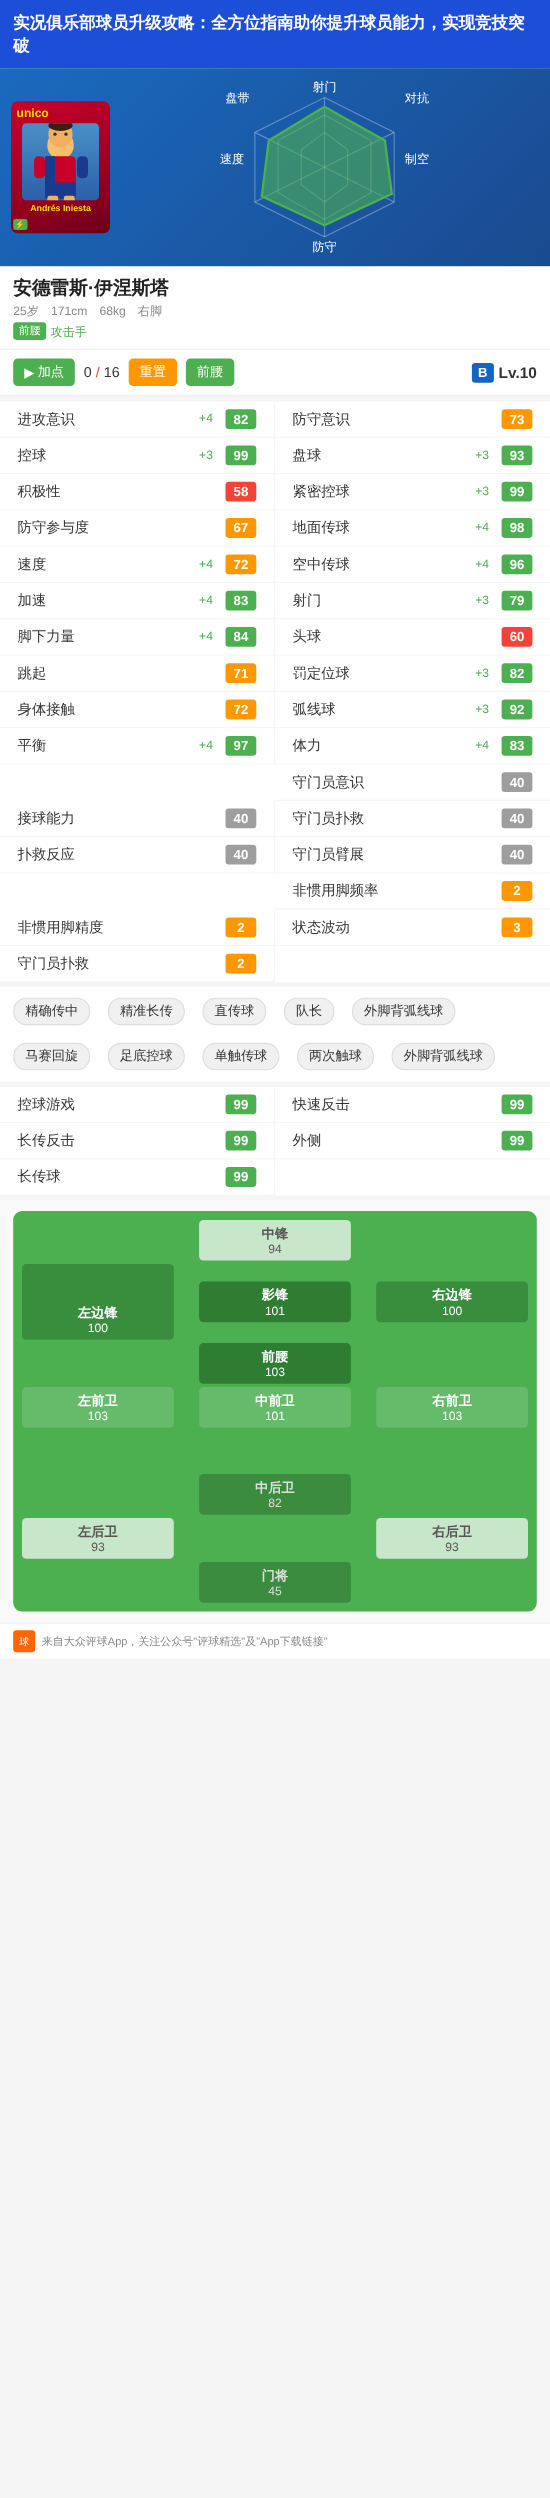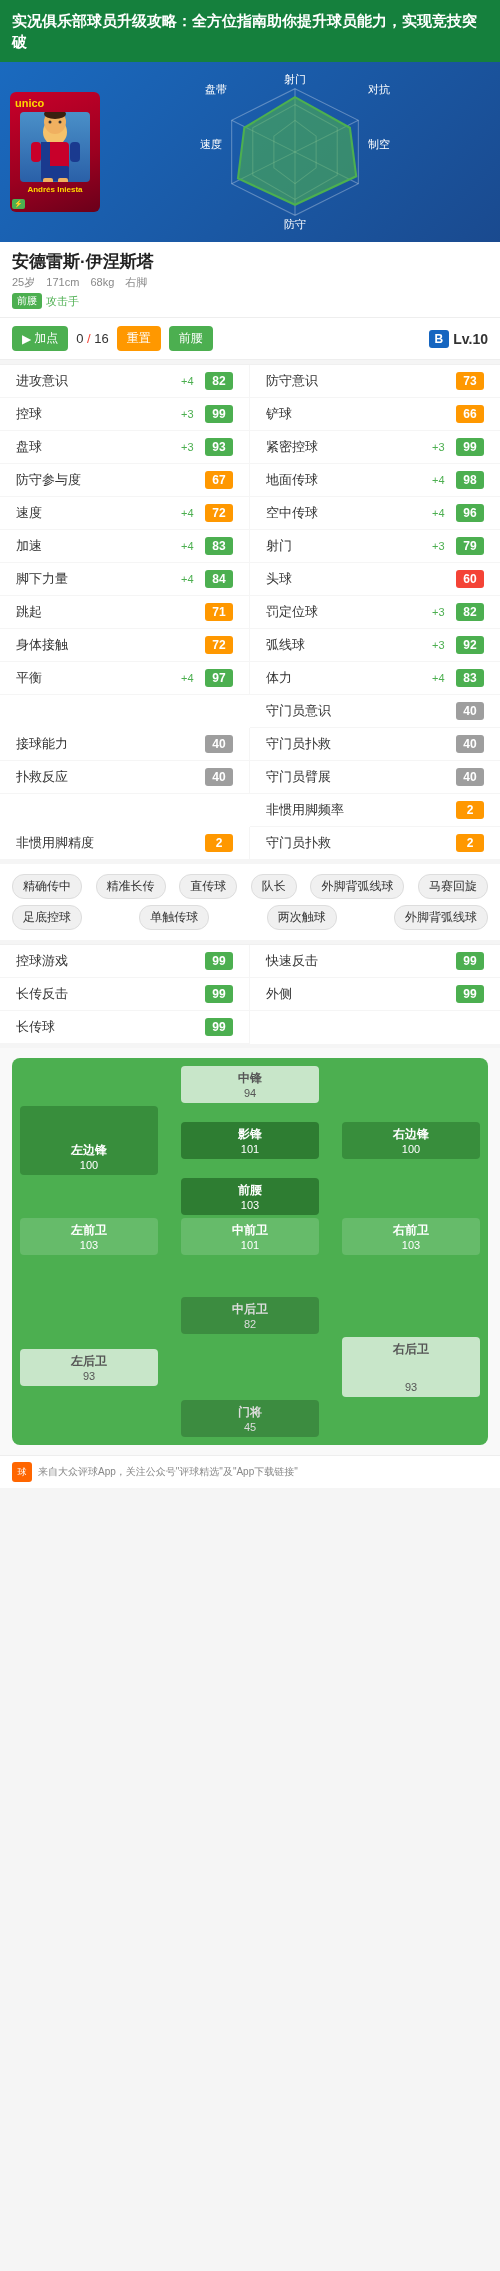--- a/index.html
+++ b/index.html
@@ -4,21 +4,21 @@
   <style>
     * { margin: 0; padding: 0; box-sizing: border-box; }
     body {
       font-family: 'PingFang SC', 'Microsoft YaHei', sans-serif;
       background: #f5f5f5;
       width: 500px;
       font-size: 13px;
       color: #333;
     }
     .page-title {
-      background: #15803d;
+      background: #1d4ed8;
       color: #fff;
       padding: 10px 12px;
       font-size: 15px;
       font-weight: bold;
       line-height: 1.4;
     }
     .player-header {
       background: linear-gradient(135deg, #1a6abf 0%, #1a4a8f 100%);
       padding: 10px;
       display: flex;
@@ -223,22 +223,21 @@
     .val-orange { background: #ff9800; }
     .val-gray { background: #9e9e9e; }
     .skills-section {
       background: #fff;
       margin-top: 4px;
       padding: 10px 12px;
     }
     .skills-tags {
       display: flex;
       flex-wrap: wrap;
-      gap: 6px;
-      justify-content: space-between;
+      gap: 16px;
     }
     .skill-tag {
       background: #f0f0f0;
       color: #333;
       font-size: 12px;
       padding: 3px 10px;
       border-radius: 12px;
       border: 1px solid #ddd;
     }
     .positions-section {
@@ -389,30 +388,30 @@
         <span class="stat-name">防守意识</span>
         <span class="stat-delta"></span>
         <span class="stat-val val-orange">73</span>
       </div>
       <div class="stat-row">
         <span class="stat-name">控球</span>
         <span class="stat-delta">+3</span>
         <span class="stat-val val-green">99</span>
       </div>
       <div class="stat-row">
-        <span class="stat-name">铲球</span>
-        <span class="stat-delta"></span>
-        <span class="stat-val val-orange">66</span>
-      </div>
-      <div class="stat-row">
         <span class="stat-name">盘球</span>
         <span class="stat-delta">+3</span>
         <span class="stat-val val-green">93</span>
       </div>
       <div class="stat-row">
+        <span class="stat-name">积极性</span>
+        <span class="stat-delta"></span>
+        <span class="stat-val val-red">58</span>
+      </div>
+      <div class="stat-row">
         <span class="stat-name">紧密控球</span>
         <span class="stat-delta">+3</span>
         <span class="stat-val val-green">99</span>
       </div>
       <div class="stat-row">
         <span class="stat-name">防守参与度</span>
         <span class="stat-delta"></span>
         <span class="stat-val val-orange">67</span>
       </div>
       <div class="stat-row">
@@ -509,20 +508,25 @@
       <div class="stat-row" style="visibility: hidden;"></div>
       <div class="stat-row">
         <span class="stat-name">非惯用脚频率</span>
         <span class="stat-delta"></span>
         <span class="stat-val val-orange">2</span>
       </div>
       <div class="stat-row">
         <span class="stat-name">非惯用脚精度</span>
         <span class="stat-delta"></span>
         <span class="stat-val val-orange">2</span>
+      </div>
+      <div class="stat-row">
+        <span class="stat-name">状态波动</span>
+        <span class="stat-delta"></span>
+        <span class="stat-val val-orange">3</span>
       </div>
       <div class="stat-row">
         <span class="stat-name">守门员扑救</span>
         <span class="stat-delta"></span>
         <span class="stat-val val-orange">2</span>
       </div>
     </div>
 </div>
 
 <div class="skills-section">
@@ -624,21 +628,21 @@
             <div style="font-size: 11px;">82</div>
           </div>
           <div style="width: 30%; display: flex; flex-direction: column; align-items: center; justify-content: center; min-height: 36px; border-radius: 4px; padding: 4px 2px;"></div>
         </div>
         <div style="display: flex; justify-content: space-between; align-items: center;">
           <div style="width: 30%; display: flex; flex-direction: column; align-items: center; justify-content: center; min-height: 36px; border-radius: 4px; padding: 4px 2px; background: rgb(200, 230, 201); color: rgb(85, 85, 85);">
             <div style="font-weight: bold; font-size: 12px;">左后卫</div>
             <div style="font-size: 11px;">93</div>
           </div>
           <div style="width: 30%; display: flex; flex-direction: column; align-items: center; justify-content: center; min-height: 36px; border-radius: 4px; padding: 4px 2px;"></div>
-          <div style="width: 30%; display: flex; flex-direction: column; align-items: center; justify-content: center; min-height: 36px; border-radius: 4px; padding: 4px 2px; background: rgb(200, 230, 201); color: rgb(85, 85, 85); gap: 23px;">
+          <div style="width: 30%; display: flex; flex-direction: column; align-items: center; justify-content: center; min-height: 36px; border-radius: 4px; padding: 4px 2px; background: rgb(200, 230, 201); color: rgb(85, 85, 85);">
             <div style="font-weight: bold; font-size: 12px;">右后卫</div>
             <div style="font-size: 11px;">93</div>
           </div>
         </div>
         <div style="display: flex; justify-content: space-between; align-items: center;">
           <div style="width: 30%; display: flex; flex-direction: column; align-items: center; justify-content: center; min-height: 36px; border-radius: 4px; padding: 4px 2px;"></div>
           <div style="width: 30%; display: flex; flex-direction: column; align-items: center; justify-content: center; min-height: 36px; border-radius: 4px; padding: 4px 2px; background: rgba(0, 0, 0, 0.2); color: rgb(221, 221, 221);">
             <div style="font-weight: bold; font-size: 12px;">门将</div>
             <div style="font-size: 11px;">45</div>
           </div>

